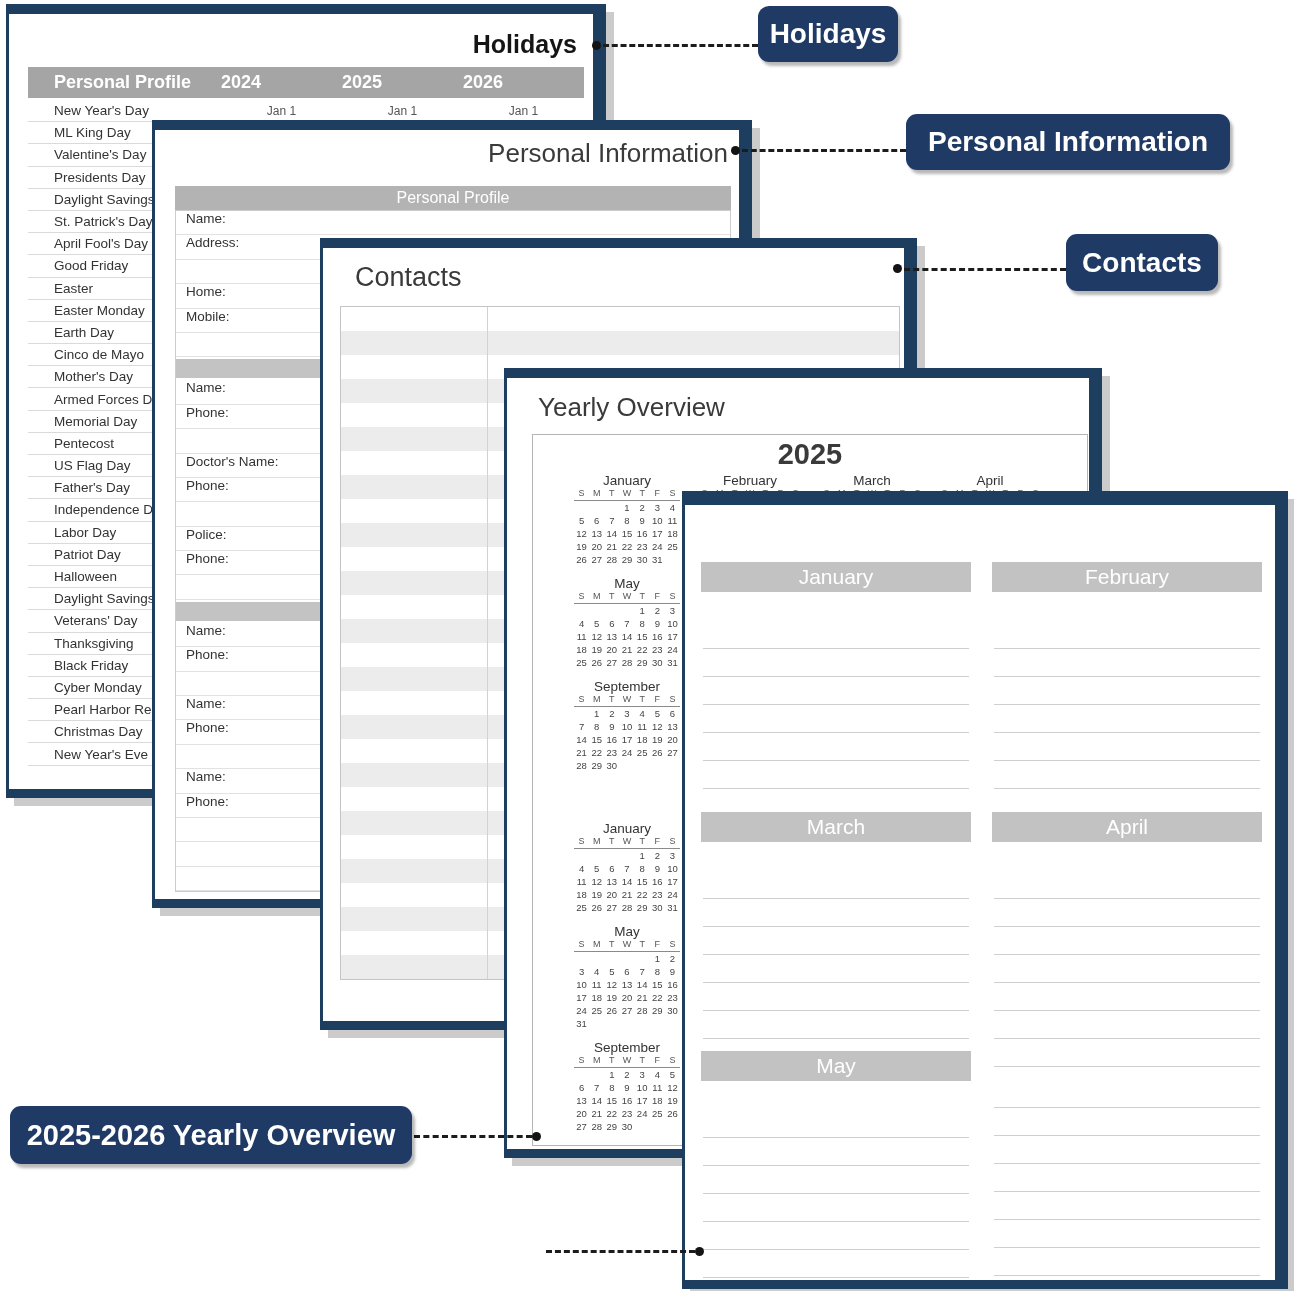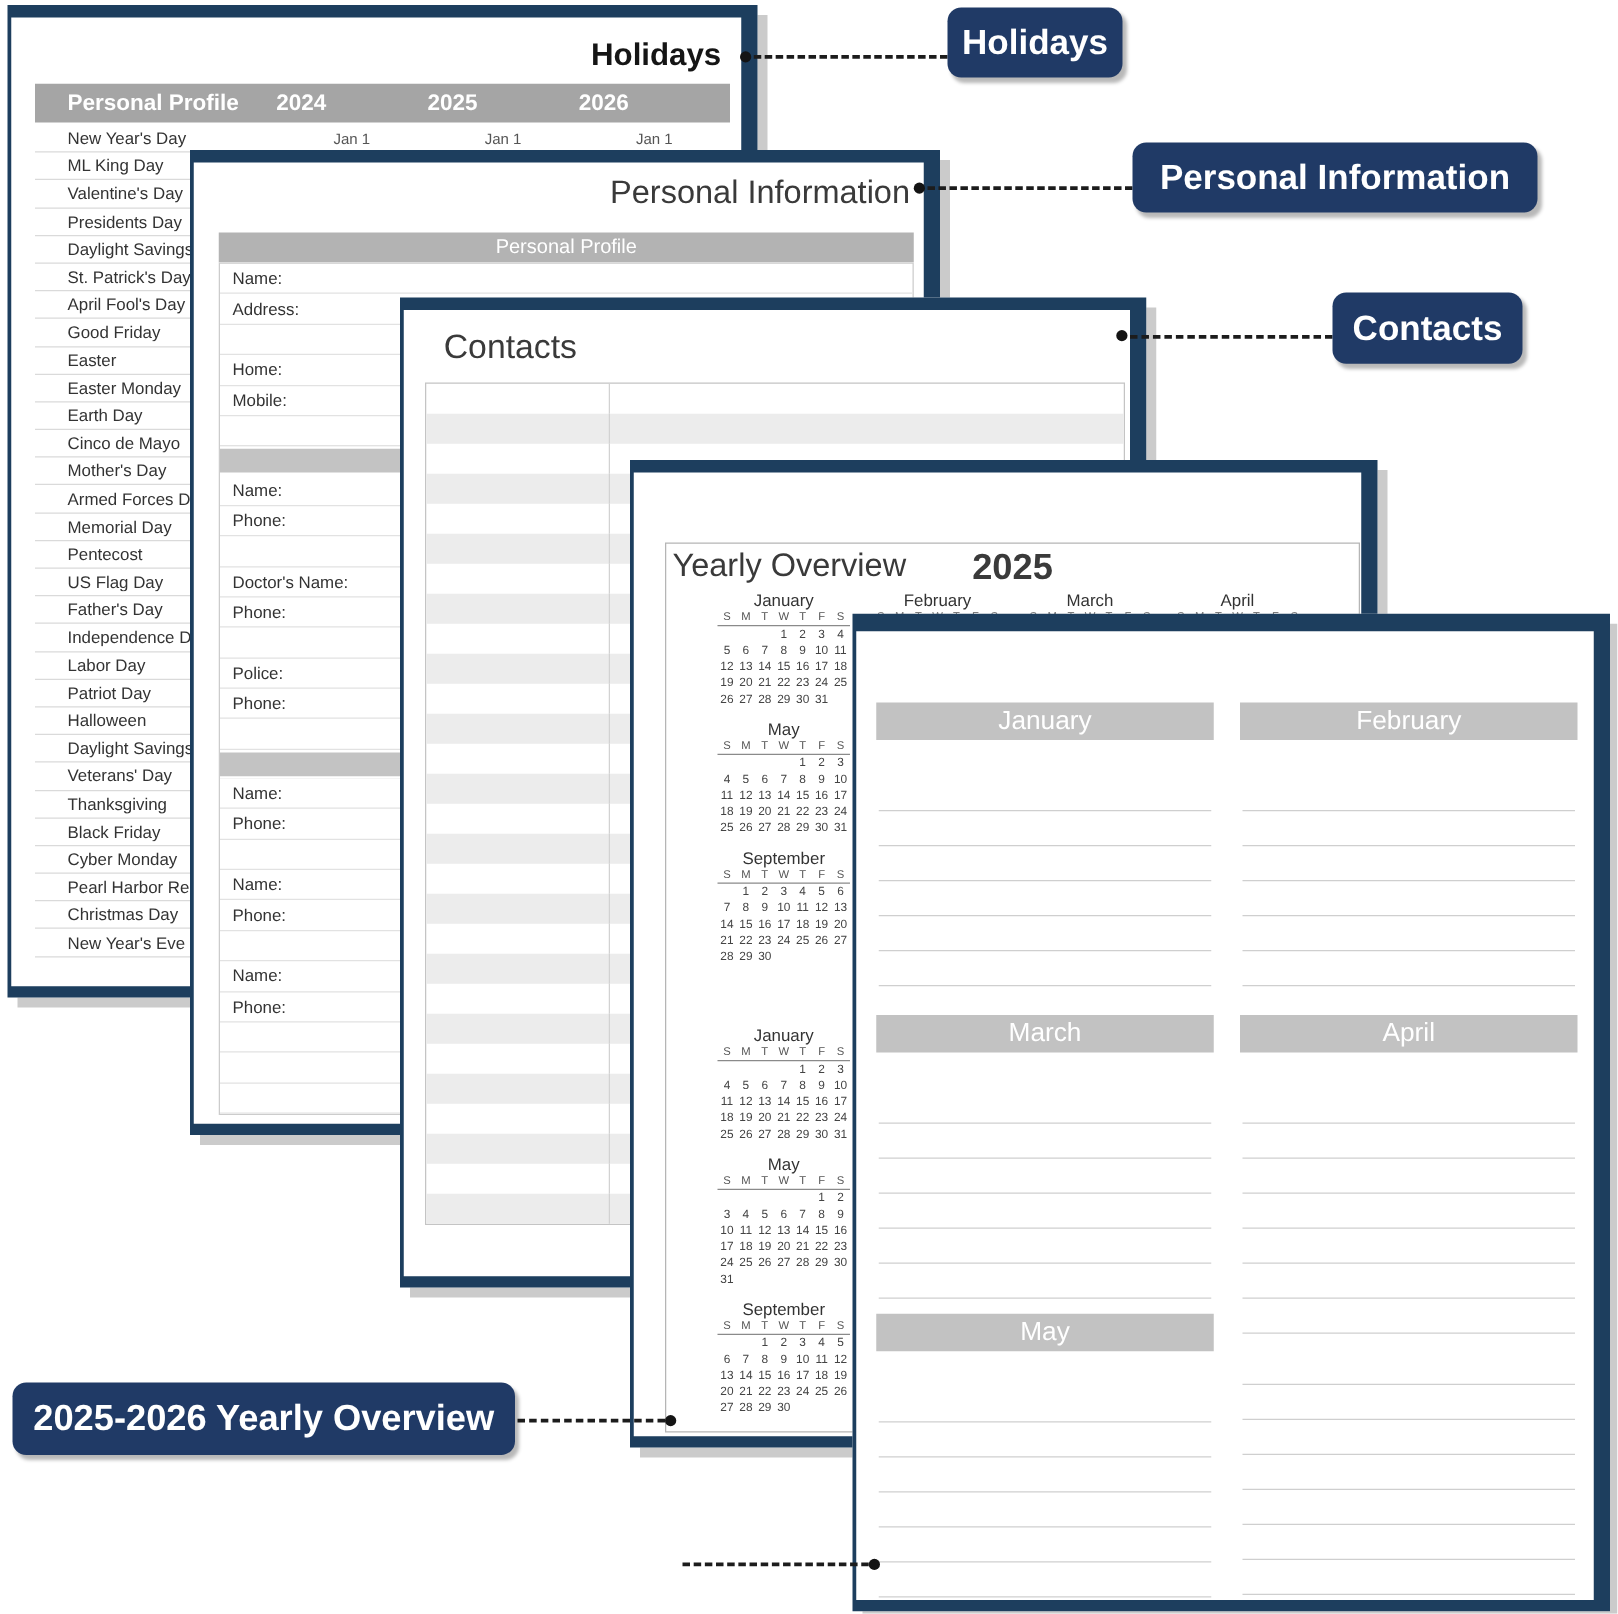--- a/index.html
+++ b/index.html
@@ -26,41 +26,41 @@
   .h-row { display: flex; align-items: center; height: 22.2px; border-bottom: 1px solid #dadada; }
   .h-name { flex: 1; padding-left: 26px; font-size: 13.5px; color: #333; white-space: nowrap; overflow: hidden; }
   .h-date { width: 121px; text-align: center; font-size: 12px; color: #555; }
 
   
   #pagePersonal { left: 152px; top: 120px; width: 600px; height: 788px; z-index: 2; }
   .per-title { position: absolute; top: 8px; right: 11px; font-size: 26px; color: #3a3a3a; }
   .pp-bar { position: absolute; left: 20px; top: 56px; width: 556px; height: 24px; background: var(--ppbar, #b3b3b3);
             color: #fff; text-align: center; font-size: 16px; line-height: 24px; }
   .pp-form { position: absolute; left: 20px; top: 80px; width: 556px; height: 682px; border: 1px solid #ccc; background: #fff; overflow: hidden; }
-  .f-row { height: 24.4px; border-bottom: 1px solid #e2e2e2; display: flex; align-items: center; }
+  .f-row { height: 24.4px; border-bottom: 1px solid #e2e2e2; display: flex; }
   .f-label { padding-left: 10px; font-size: 13.5px; color: #333; }
   .f-bar { height: 23px; background: var(--secbar, #c3c3c3); border-top: 2px solid #fff; border-bottom: 2px solid #fff; }
 
   
   #pageContacts { left: 320px; top: 238px; width: 597px; height: 792px; z-index: 3; }
   .con-title { position: absolute; top: 14px; left: 32px; font-size: 27px; color: #3a3a3a; }
   .c-table { position: absolute; left: 17px; top: 58px; width: 560px; border: 1px solid #c4c4c4; }
   .c-head { display: flex; height: 25px; background: var(--tabhead, #e2e2e2); border-bottom: 1px solid #aaa; }
   .c-h { text-align: center; font-size: 16.5px; color: #444; line-height: 25px; }
   .c-h1 { width: 147px; border-right: 1px solid #bbb; }
   .c-h2 { flex: 1; }
   .c-row { display: flex; height: 24px; }
   .c-row:nth-child(even) { background: var(--stripe, #ececec); }
   .c-cell { height: 100%; }
   .c-name { width: 147px; border-right: 1px solid #d2d2d2; }
   .c-det { flex: 1; }
 
   
   #pageYearly { left: 504px; top: 368px; width: 598px; height: 790px; z-index: 4; }
-  .yr-title { position: absolute; top: 14px; left: 31px; font-size: 26px; color: #3a3a3a; margin-top: 45px; }
+  .yr-title { position: absolute; top: 14px; left: 31px; font-size: 26px; color: #3a3a3a; }
   .ybox { position: absolute; left: 25px; top: 56px; width: 556px; height: 712px; border: 1px solid #b5b5b5; }
   .yr { text-align: center; font-size: 29px; font-weight: bold; color: #3a3a3a; margin-top: 3px; }
   .y-col { position: absolute; top: 38px; width: 106px; }
   .y-mname { height: 15px; font-size: 13.5px; text-align: center; color: #333; margin-top: 9px; }
   .y-col .y-mname:first-child { margin-top: 0; }
   .y-dow { display: flex; border-bottom: 1px solid #8a8a8a; height: 13px; margin-bottom: 1px; }
   .y-dow .y-cell { font-size: 9px; color: #555; }
   .y-cell { flex: 1; text-align: center; }
   .y-week { display: flex; height: 13px; }
   .y-week .y-cell { font-size: 9.5px; color: #444; }

